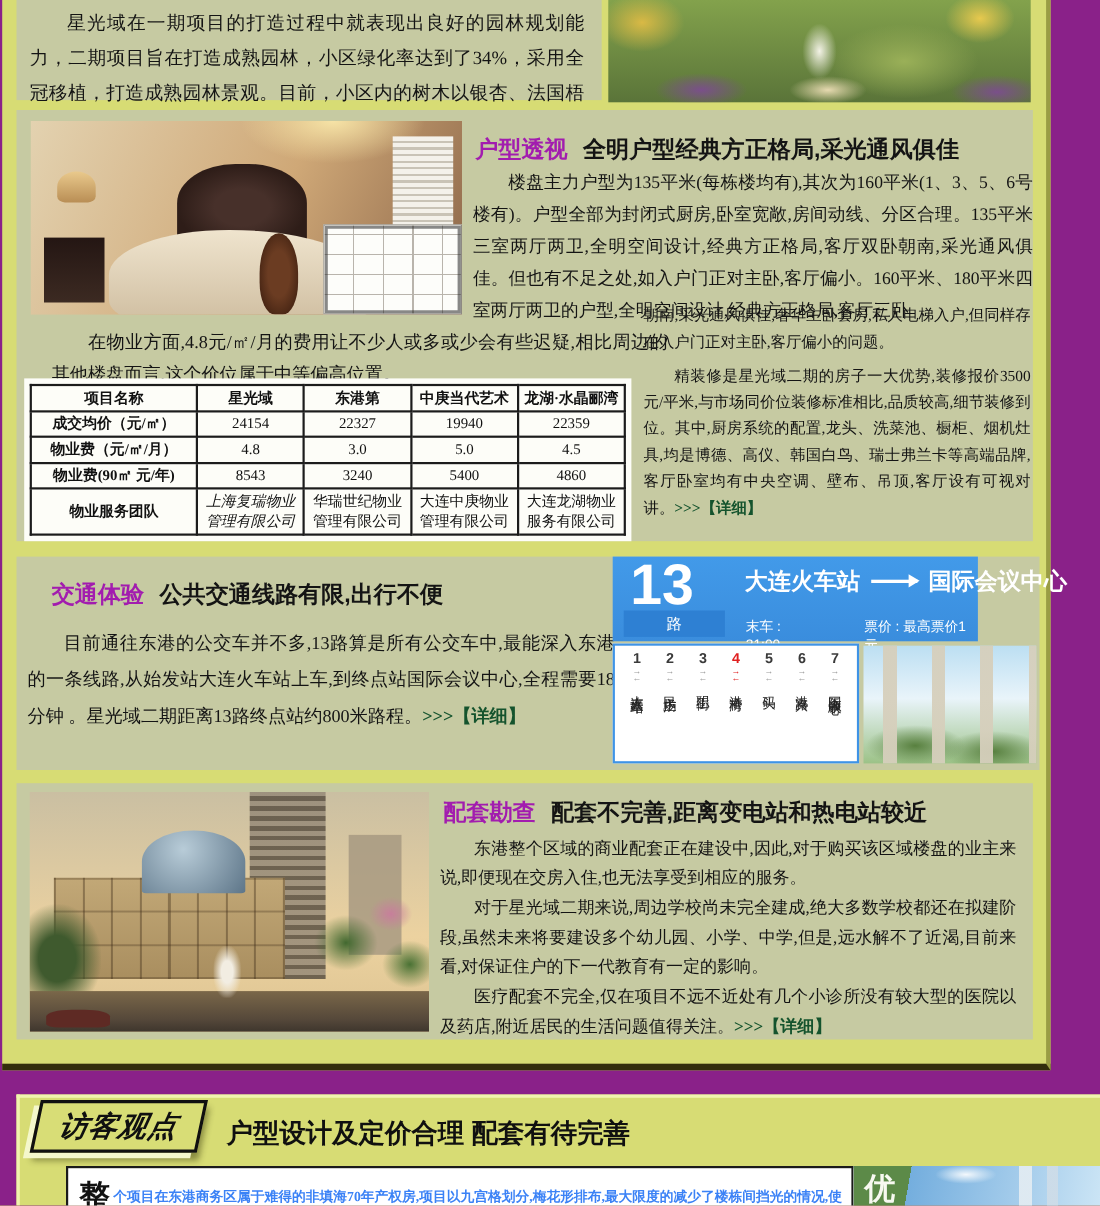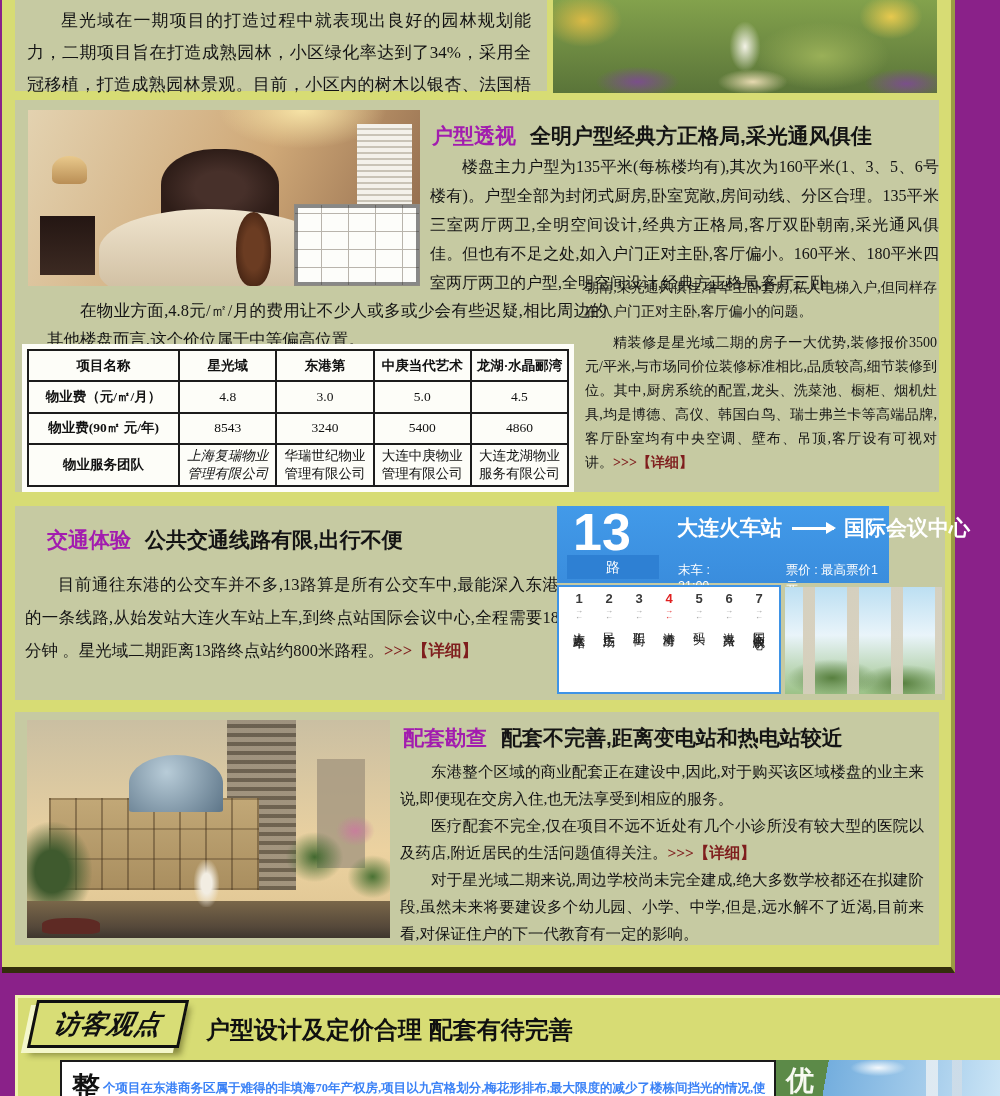--- a/index.html
+++ b/index.html
@@ -5,21 +5,21 @@
   * { margin:0; padding:0; box-sizing:border-box; }
   html,body { width:1000px; height:1096px; overflow:hidden; }
   body { background:#8a2189; font-family:"Liberation Serif","DejaVu Serif",serif; position:relative; }
 
   .main-frame { position:absolute; left:2px; top:0; width:953px; height:973px;
     background:#d7dc74; border-right:4px solid #9a9c44; border-bottom:6px solid #332e0c; }
 
   .panel { position:absolute; background:#c6caa2; }
 
   .body-text { color:#141414; text-align:justify; }
-  .more { color:#7f1d1d; text-decoration:none; font-weight:bold; cursor:pointer; }
+  .more { color:#14532d; text-decoration:none; font-weight:bold; cursor:pointer; }
 
   
   .intro-block { left:13px; top:0; width:532px; height:91px; padding:5px 16px 0 12px;
     font-size:17px; line-height:32px; }
   .intro-block p { text-indent:2em; }
   .garden-photo { position:absolute; left:551px; top:0; width:384px; height:93px;
     background:
       radial-gradient(45px 32px at 88% 18%, #e7c94e 0%, rgba(231,201,78,0) 70%),
       radial-gradient(55px 38px at 8% 22%, #d9b945 0%, rgba(217,185,69,0) 70%),
       radial-gradient(26px 42px at 50% 50%, #f3f2e6 0%, rgba(243,242,230,0) 60%),
@@ -224,20 +224,27 @@
           </colgroup>
         <tbody>
             <tr>
           <th>项目名称</th>
           <th>星光域</th>
           <th>东港第</th>
           <th>中庚当代艺术</th>
           <th>龙湖·水晶郦湾</th>
         </tr>
         <tr>
+          <td class="rl">成交均价（元/㎡）</td>
+          <td>24154</td>
+          <td>22327</td>
+          <td>19940</td>
+          <td>22359</td>
+        </tr>
+        <tr>
           <td class="rl">物业费（元/㎡/月）</td>
           <td>4.8</td>
           <td>3.0</td>
           <td>5.0</td>
           <td>4.5</td>
         </tr>
         <tr>
           <td class="rl">物业费(90㎡ 元/年)</td>
           <td>8543</td>
           <td>3240</td>
@@ -348,22 +355,22 @@
       <div class="ch-tree-l"></div>
       <div class="ch-ground"></div>
       <div class="ch-fountain"></div>
       <div class="ch-car"></div>
     </div>
     <div class="sec-header" style="left:388px; top:12px;">
       <span class="ht">配套勘查</span><span class="hs">配套不完善,距离变电站和热电站较近</span>
     </div>
     <div class="peitao-text body-text">
       <p><span>东港整个区域的商业配套正在建设中,因此,对于购买该区域楼盘的业主来说,即便现在交房入住,也无法享受到相应的服务。</span></p>
+      <p><span>对于星光域二期来说,周边学校尚未完全建成,绝大多数学校都还在拟建阶段,虽然未来将要建设多个幼儿园、小学、中学,但是,远水解不了近渴,目前来看,对保证住户的下一代教育有一定的影响。</span></p>
       <p><span>医疗配套不完全,仅在项目不远不近处有几个小诊所没有较大型的医院以及药店,附近居民的生活问题值得关注。</span><a class="more">&gt;&gt;&gt;【详细】</a></p>
-      <p><span>对于星光域二期来说,周边学校尚未完全建成,绝大多数学校都还在拟建阶段,虽然未来将要建设多个幼儿园、小学、中学,但是,远水解不了近渴,目前来看,对保证住户的下一代教育有一定的影响。</span></p>
     </div>
   </div>
 
 </div>
 
 <div class="visitor-banner">
   <div class="visitor-badge">
     <span>访客观点</span>
   </div>
   <div class="visitor-title">户型设计及定价合理  配套有待完善</div>

